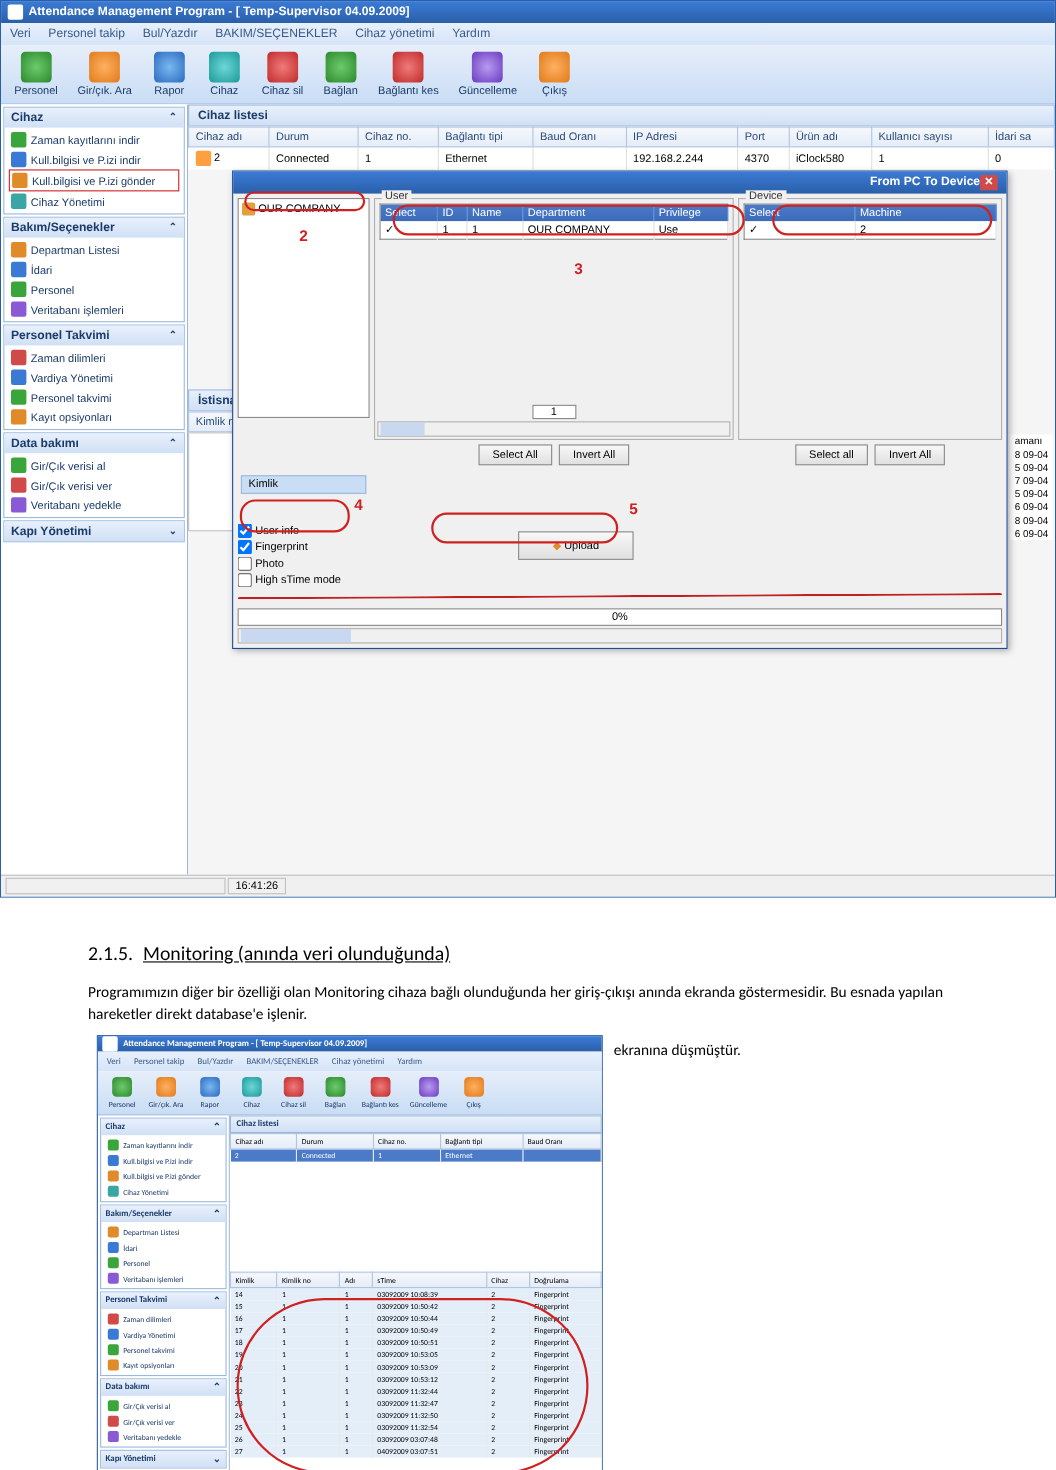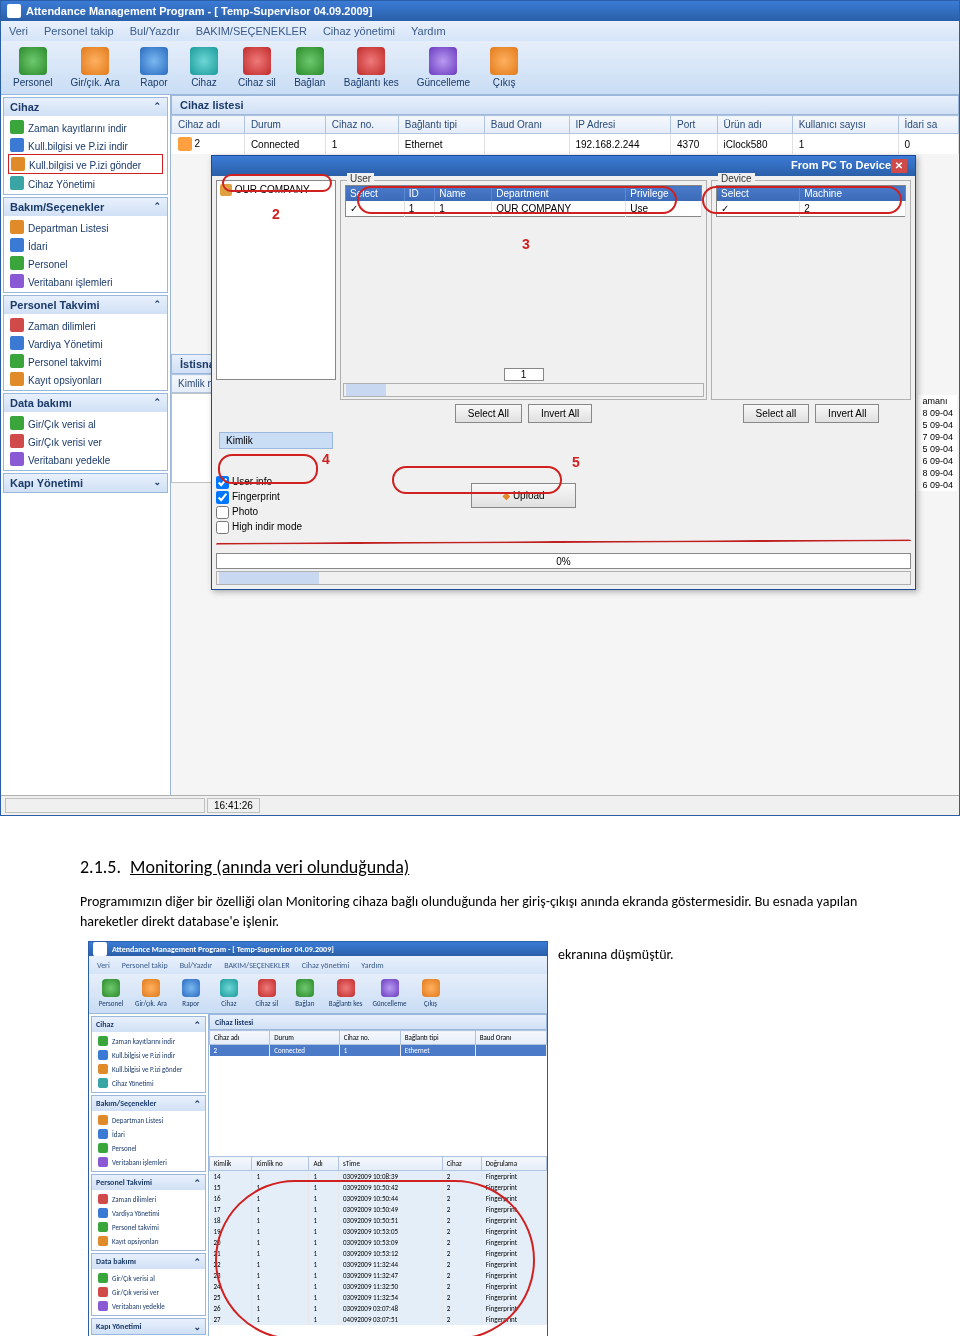--- a/index.html
+++ b/index.html
@@ -56,21 +56,21 @@
   .dialog-title { background: linear-gradient(#3b7bd6,#2a5fa8); color: #fff; padding: 3px 8px; font-size: 11px; font-weight: bold; display: flex; justify-content: flex-end; }
   .dialog-close { width: 16px; height: 14px; background: #d04a4a; color: #fff; text-align: center; line-height: 14px; cursor: pointer; font-size: 10px; }
   .dialog-body { padding: 4px; }
   
   .fieldset { border: 1px solid #b0b0b0; padding: 4px; background: #f0f0f0; position: relative; }
   .fieldset-label { position: absolute; top: -8px; left: 6px; background: #f0f0f0; padding: 0 3px; font-size: 10px; color: #333; }
   
   .dlg-row { display: flex; gap: 4px; }
   .dlg-left { width: 120px; }
   .dlg-mid { flex: 1; }
-  .dlg-right { width: 200px; }
+  .dlg-right { width: 240px; }
   
   .inner-table { width: 100%; border: 1px solid #888; background: #fff; font-size: 10px; border-collapse: collapse; }
   .inner-table th { background: linear-gradient(#4a7ac8,#3a6ab8); color: #fff; padding: 2px 4px; font-weight: normal; text-align: left; border-right: 1px solid #5a8ad8; }
   .inner-table td { padding: 2px 4px; border-right: 1px solid #e0e0e0; }
   .tree-item { background: #fff; border: 1px solid #888; height: 200px; padding: 3px; font-size: 10px; }
   .tree-item .ticon2 { width: 12px; height: 12px; background: #e0a040; display: inline-block; vertical-align: middle; border-radius: 2px; }
   
   .btn { padding: 3px 12px; background: linear-gradient(#f8f8f8,#e0e0e0); border: 1px solid #888; font-size: 10px; cursor: pointer; }
   .btn-row { display: flex; gap: 6px; justify-content: center; margin-top: 4px; }
   .chk-row { font-size: 10px; padding: 1px 0; }
@@ -399,21 +399,21 @@
                   <div style="background:#c9ddf5; padding:2px 6px; border:1px solid #9bb8dc;">Kimlik</div>
                 </div>
               </div>
             </div>
 
             <div class="dlg-row" style="margin-top:6px; align-items:flex-start;">
               <div style="width:120px;">
                 <div class="chk-row"><input type="checkbox" checked="" style=""><span>User info</span></div>
                 <div class="chk-row"><input type="checkbox" checked="" style=""><span>Fingerprint</span></div>
                 <div class="chk-row"><input type="checkbox" style=""><span>Photo</span></div>
-                <div class="chk-row"><input type="checkbox" style=""><span>High indir mode</span></div>
+                <div class="chk-row"><input type="checkbox" style=""><span>High sTime mode</span></div>
               </div>
               <div style="flex:1; display:flex; justify-content:center; padding-top:8px;">
                 <button class="btn" style="padding:6px 30px;">
                   <span style="color:#e08a2a;">◆</span>
                   <span>Upload</span>
                 </button>
               </div>
               <div style="width:200px;"></div>
             </div>
 

